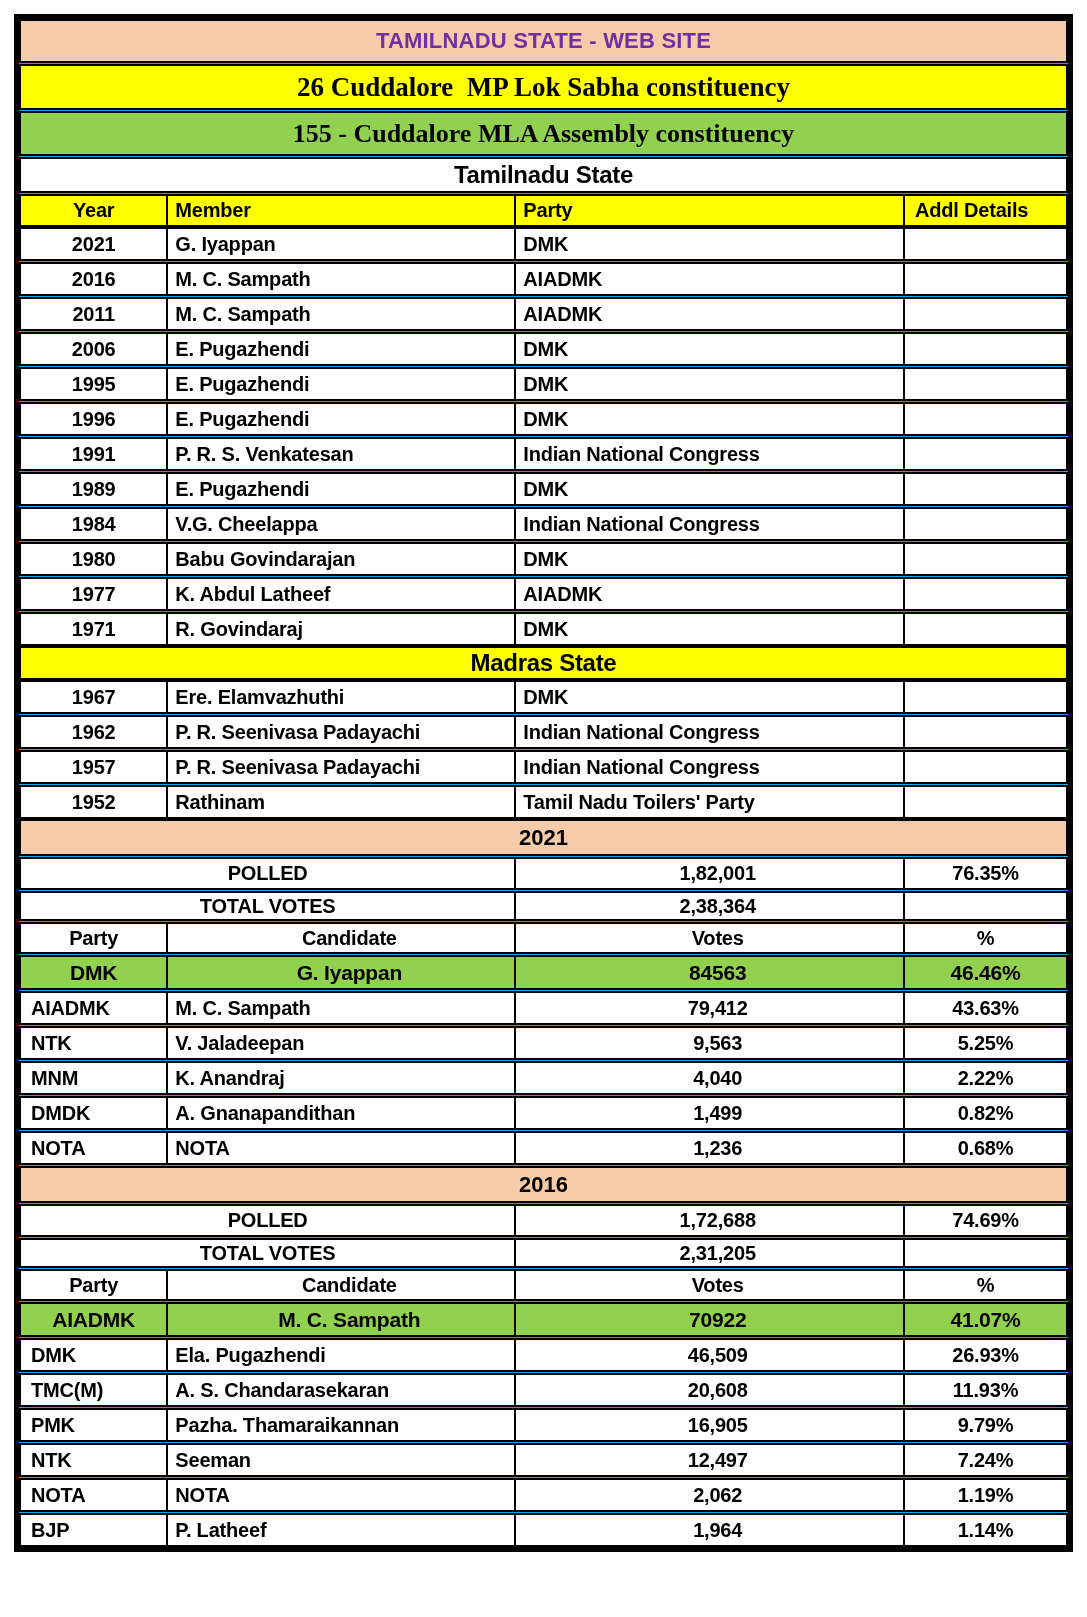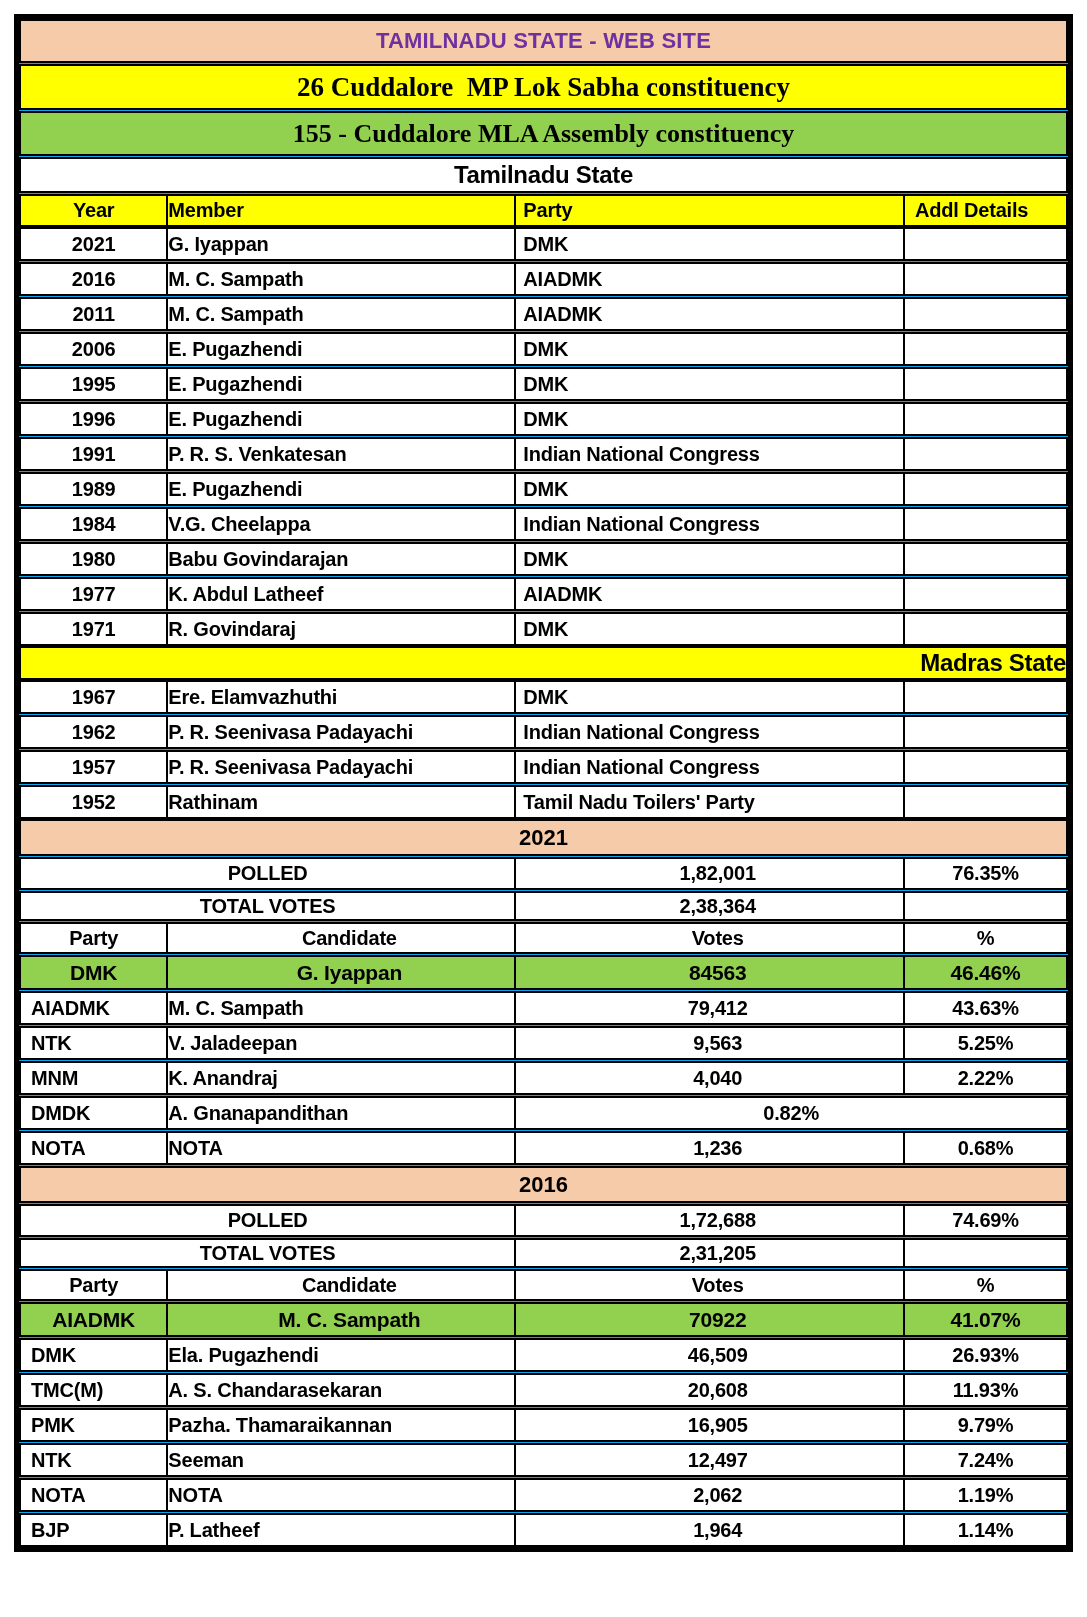--- a/index.html
+++ b/index.html
@@ -11,39 +11,39 @@
   .sheet{position:absolute;left:14px;top:14px;width:1059px;
          border:5px solid var(--ink);box-sizing:border-box;background:#0ea5e9;}
   .row{display:flex;align-items:stretch;border:2px solid var(--ink);
        box-sizing:border-box;background:#ffffff;}
   .row + .row{margin-top:1px;}
   .cell{display:flex;align-items:center;box-sizing:border-box;
         border-right:2px solid var(--ink);overflow:hidden;
         font-weight:700;font-size:20px;letter-spacing:-0.2px;}
   .cell:last-child{border-right:none;}
   .c1{width:14.1%;justify-content:center;}
-  .c2{width:33.3%;padding-left:0;}
+  .c2{width:33.3%;padding-left:7px;}
   .c3{width:37.2%;padding-left:7px;}
   .c4{flex:1;justify-content:center;}
   .cspan{width:47.4%;justify-content:center;}
   .left{justify-content:flex-start;padding-left:10px;}
   .center{justify-content:center;padding-left:16px;}
   .band{justify-content:center;align-items:center;}
   .band span{white-space:pre;font-weight:700;}
   .r-title{height:44px;background:var(--peach);}
   .r-title span{color:var(--purple);font-size:22px;letter-spacing:0.2px;}
   .r-mp{height:46px;background:var(--yellow);}
   .r-mp span{font-family:"Liberation Serif", serif;font-size:27px;}
   .r-mla{height:45px;background:var(--green);}
   .r-mla span{font-family:"Liberation Serif", serif;font-size:26px;}
   .r-state{height:36px;}
   .r-state span{font-size:24px;letter-spacing:-0.3px;}
   .r-colhdr{height:33px;background:var(--yellow);}
   .r-member{height:34px;}
-  .r-madras{height:34px;background:var(--yellow);justify-content:flex-end;}
+  .r-madras{height:34px;background:var(--yellow);}
   .r-madras span{font-size:24px;letter-spacing:-0.3px;}
   .r-yearband{height:37px;background:var(--peach);}
   .r-yearband span{font-size:22px;}
   .r-polled{height:33px;}
   .r-total{height:30px;}
   .r-parthdr{height:32px;}
   .r-winner{height:35px;background:var(--green);}
   .r-winner .cell{background:var(--green);font-size:21px;}
   .r-res{height:34px;}
 </style>
@@ -221,20 +221,21 @@
       </div>
       <div class="row r-res">
         <div class="cell c1 left">MNM</div>
         <div class="cell c2">K. Anandraj</div>
         <div class="cell c3 center">4,040</div>
         <div class="cell c4">2.22%</div>
       </div>
       <div class="row r-res">
         <div class="cell c1 left">DMDK</div>
         <div class="cell c2">A. Gnanapandithan</div>
+        <div class="cell c3 center">1,499</div>
         <div class="cell c4">0.82%</div>
       </div>
       <div class="row r-res">
         <div class="cell c1 left">NOTA</div>
         <div class="cell c2">NOTA</div>
         <div class="cell c3 center">1,236</div>
         <div class="cell c4">0.68%</div>
       </div>
       <div class="row band r-yearband">
         <span>2016</span>

